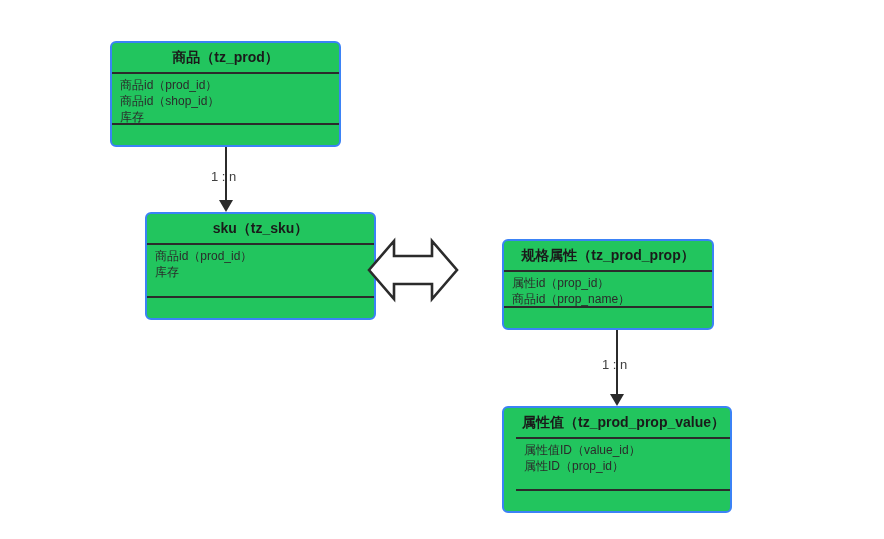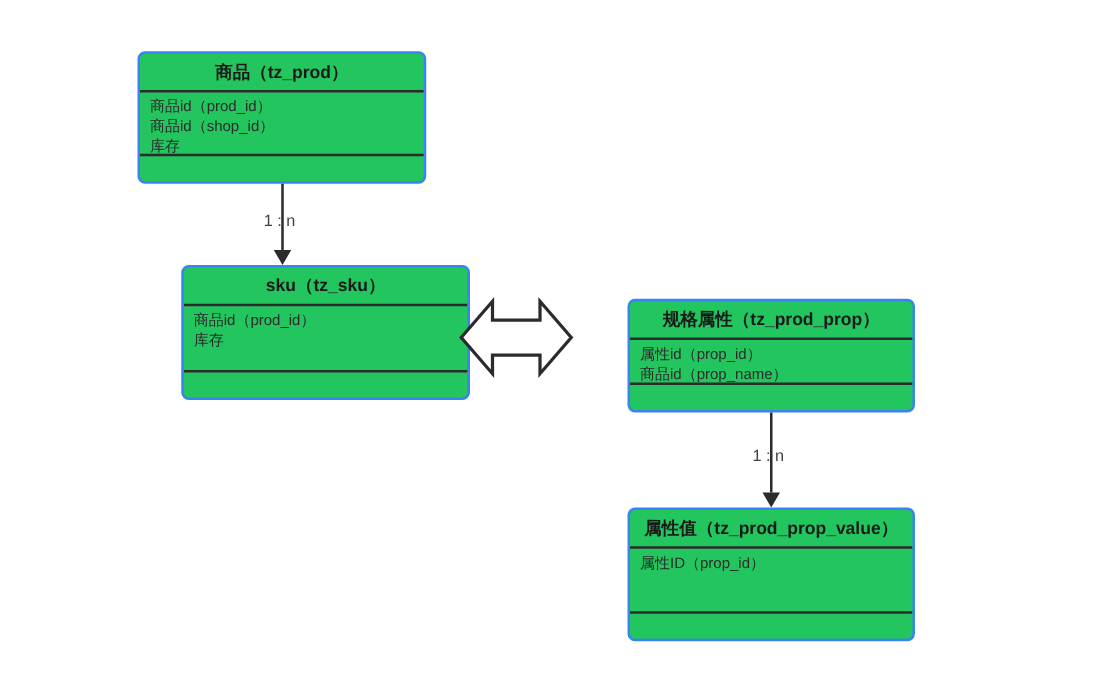--- a/index.html
+++ b/index.html
@@ -119,36 +119,37 @@
     </div>
     <div class="entity-footer"></div>
   </div>
 
   <div class="bidir-arrow" style="left:366px; top:235px; width:94px; height:70px;">
     <svg width="94" height="70" viewBox="0 0 94 70" xmlns="http://www.w3.org/2000/svg">
       <polygon points="3,35 28,6 28,21 66,21 66,6 91,35 66,64 66,49 28,49 28,64" fill="#ffffff" stroke="#2b2b2b" stroke-width="2.6" stroke-linejoin="miter"></polygon>
     </svg>
   </div>
 
-  <div class="entity" style="left:502px; top:239px; width:230px; height:91px;">
+  <div class="entity" style="left:502px; top:239px; width:212px; height:91px;">
     <div class="entity-title">规格属性（tz_prod_prop）</div>
     <div class="entity-attrs" style="height:36px;">
       <div class="attr-row">属性id（prop_id）</div>
       <div class="attr-row">商品id（prop_name）</div>
     </div>
     <div class="entity-footer"></div>
   </div>
 
   <div class="connector" style="left:616px; top:330px; width:2px; height:76px;">
     <div class="conn-line" style="height:64px;"></div>
     <div class="conn-arrow" style="top:64px;"></div>
     <div class="conn-label" style="left:-14px; top:28px;">1 : n</div>
   </div>
 
-  <div class="entity" style="left:502px; top:406px; width:230px; height:107px;">
+  <div class="entity" style="left:502px; top:406px; width:230px; height:107px;padding-left:12px;">
     <div class="entity-title">属性值（tz_prod_prop_value）</div>
     <div class="entity-attrs" style="height:52px;">
+      <div class="attr-row">属性值ID（value_id）</div>
       <div class="attr-row">属性ID（prop_id）</div>
     </div>
     <div class="entity-footer"></div>
   </div>
 
 </div>
 
 </body></html>

